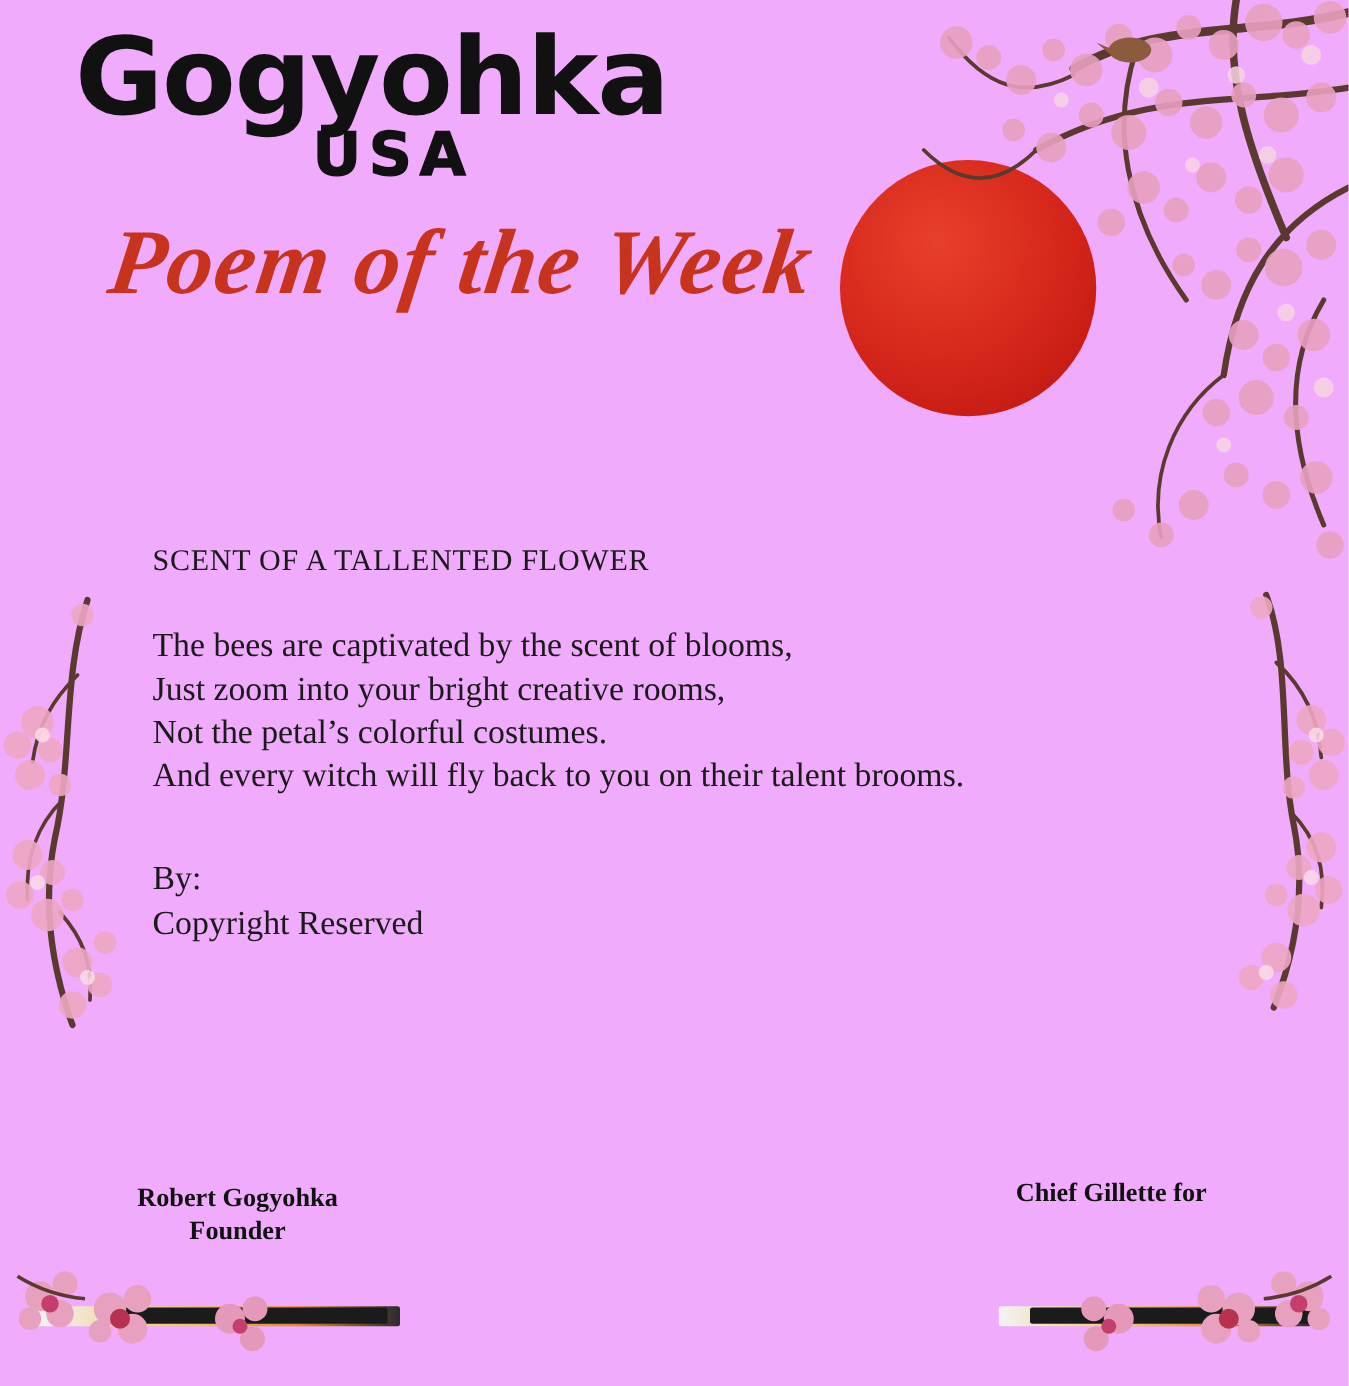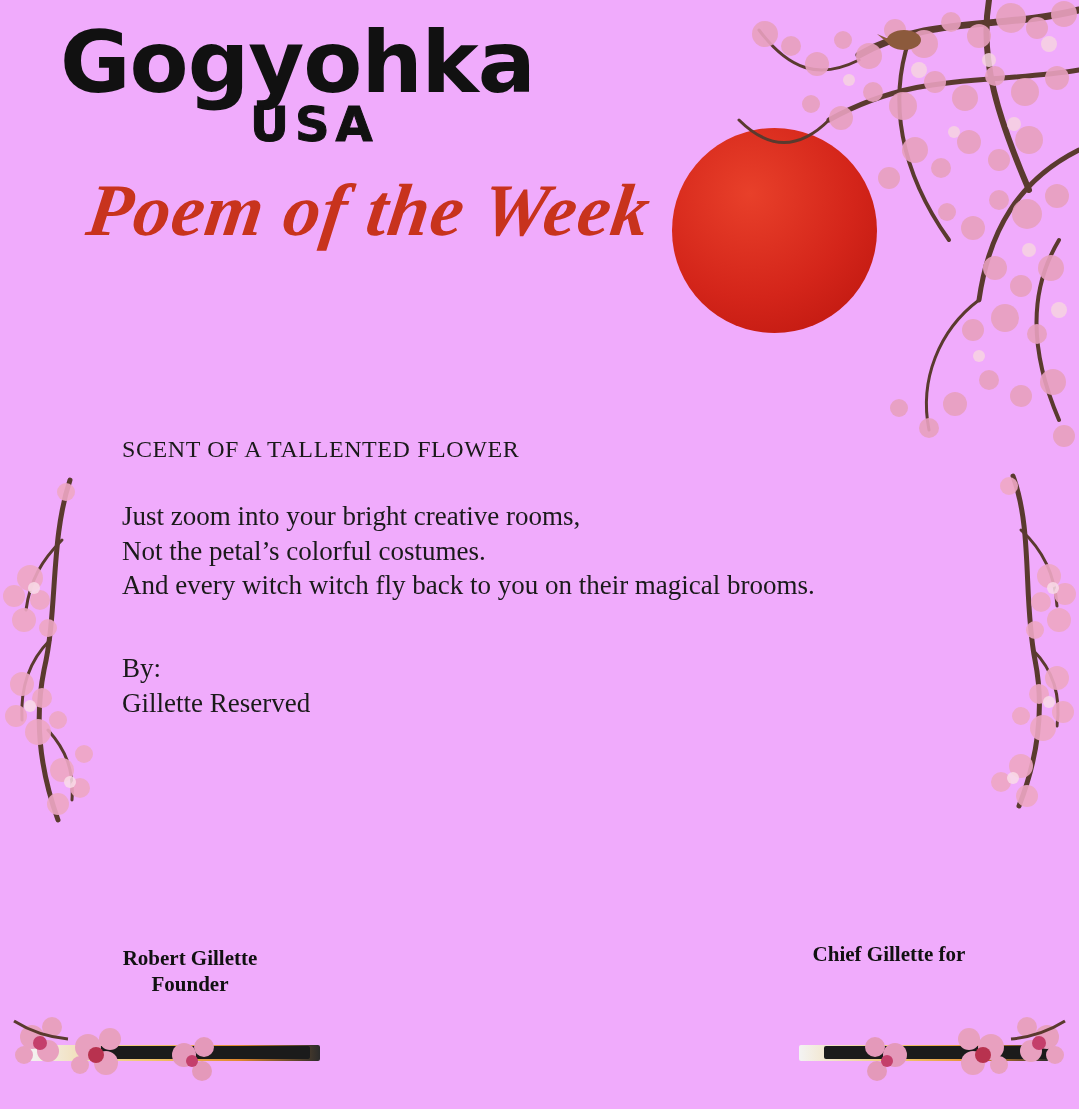--- a/index.html
+++ b/index.html
@@ -317,33 +317,34 @@
   <div class="sun"></div>
 
   <div class="brand-block">
     <h1 class="brand-title">Gogyohka</h1>
     <div class="brand-sub">USA</div>
     <div class="brand-tagline">Poem of the Week</div>
   </div>
 
   <div class="poem">
     <div class="poem-title">SCENT OF A TALLENTED FLOWER</div>
+    <p class="poem-line">The bees are captivated by the scent of blooms,</p>
     <p class="poem-line">Just zoom into your bright creative rooms,</p>
     <p class="poem-line">Not the petal’s colorful costumes.</p>
-    <p class="poem-line">And every witch witch fly back to you on their magical brooms.</p>
+    <p class="poem-line">And every witch will fly back to you on their talent brooms.</p>
     <div class="poem-attrib">
       <p>By:</p>
-      <p>Gillette Reserved</p>
+      <p>Copyright Reserved</p>
     </div>
   </div>
 
   <div class="footer">
 
     <div class="credit credit-left">
-      <div>Robert Gillette</div>
+      <div>Robert Gogyohka</div>
       <div>Founder</div>
     </div>
 
     <div class="credit credit-right">
       <div>Chief Gillette for</div>
     </div>
 
     <div class="ribbon ribbon-left"></div>
     <div class="ribbon ribbon-right"></div>
     <div class="ribbon-dark ribbon-dark-left"></div>

